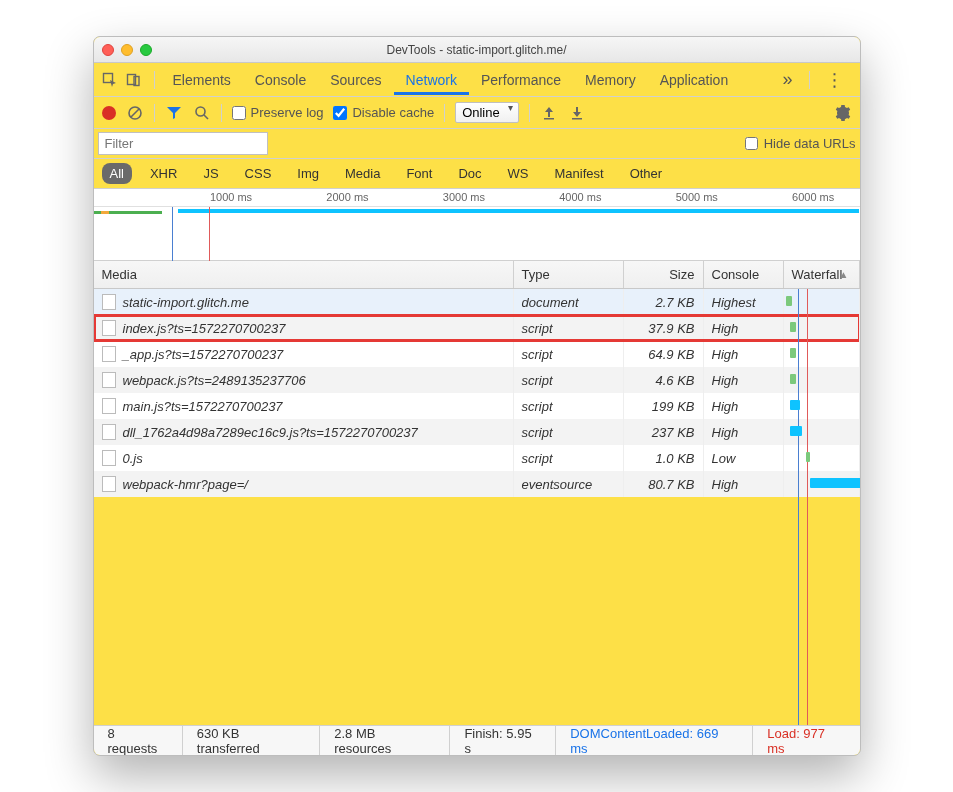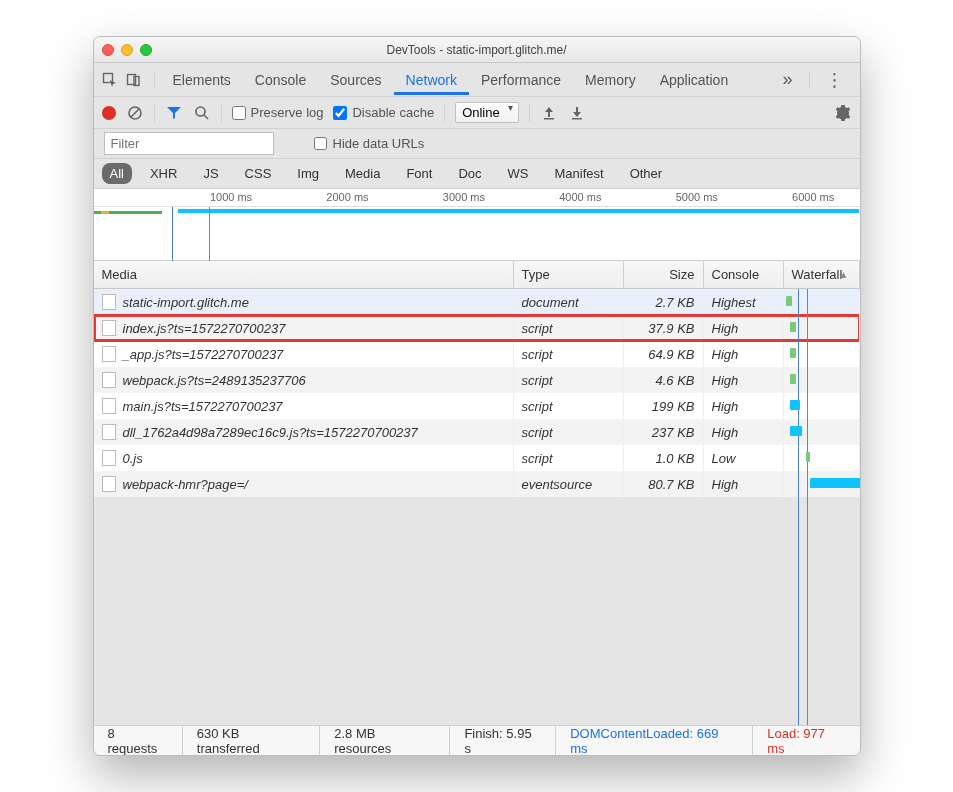--- a/index.html
+++ b/index.html
@@ -12,21 +12,21 @@
     height: 792px;
     display: flex;
     align-items: center;
     justify-content: center;
   }
   .window {
     width: 768px;
     height: 720px;
     border: 1px solid #bdbdbd;
     border-radius: 7px;
-    background: #e5e5e5;
+    background: #fde047;
     box-shadow: 0 20px 48px rgba(0,0,0,0.3);
     display: flex;
     flex-direction: column;
     overflow: hidden;
   }
   .titlebar {
     height: 26px;
     background: linear-gradient(#f6f6f6,#e7e7e7);
     border-bottom: 1px solid #c8c8c8;
     display: flex;
@@ -67,22 +67,23 @@
   .toolbar input[type=checkbox]{ width:14px; height:14px; }
   .toolbar select { border:1px solid #c0c0c0; padding:2px 18px 2px 6px; font-size:13px; appearance:none; background:
     linear-gradient(#fff,#f0f0f0); border-radius:2px; }
   .toolbar .sel-wrap{position:relative;display:flex;}
   .toolbar .sel-wrap::after{content:"▾";position:absolute;right:6px;font-size:10px;color:#555;pointer-events:none}
   .toolbar .gear { margin-left:auto;}
 
   .filterbar {
     height: 30px;
     border-bottom: 1px solid #d0d0d0;
-    display:flex; align-items:center; padding:0 10px; gap:40px;
+    display:flex; align-items:center; padding:0 4px; gap:40px;
     font-size:13px;
+    justify-content:space-between;
   }
   .filterbar input[type=text]{
     width:170px; padding:3px 6px; border:1px solid #c0c0c0; font-size:13px;
   }
   .filterbar label{display:flex;align-items:center;gap:6px;color:#555}
 
   .typebar {
     height: 30px;
     border-bottom: 1px solid #d0d0d0;
     display:flex; align-items:center; padding:0 8px; gap:10px;

